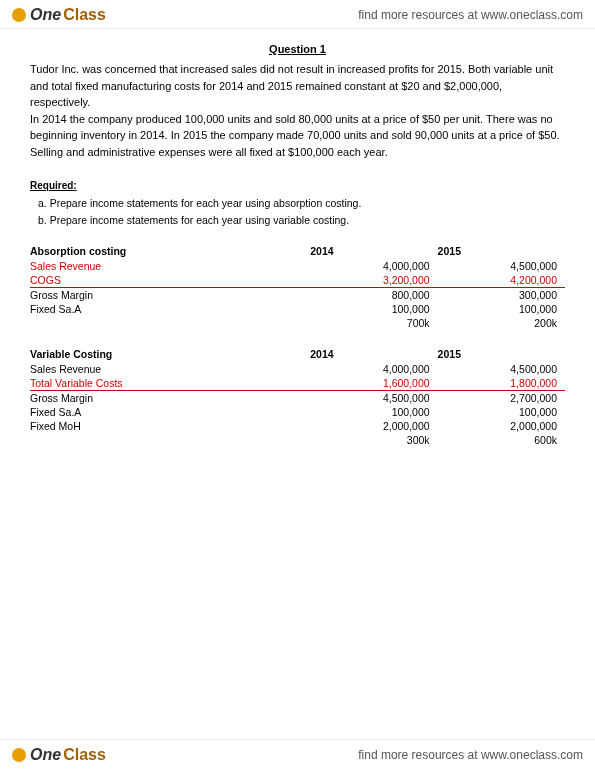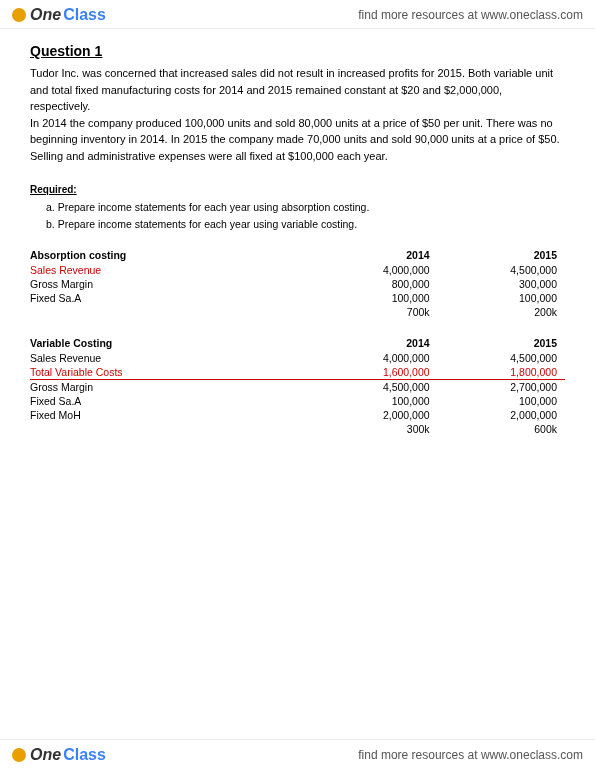--- a/index.html
+++ b/index.html
@@ -26,21 +26,21 @@
       align-items: center;
       gap: 2px;
     }
     .logo-one {
       color: #333;
       font-size: 16px;
       font-weight: bold;
       font-style: italic;
     }
     .logo-class {
-      color: #3b82f6;
+      color: #a16207;
       font-size: 16px;
       font-weight: bold;
     }
     .logo-icon {
       width: 14px;
       height: 14px;
       background: #e8a000;
       border-radius: 50%;
       display: inline-block;
       margin-right: 2px;
@@ -51,41 +51,42 @@
     }
 
     
     .content {
       padding: 14px 30px 20px 30px;
     }
 
     .question-title {
       font-weight: bold;
       text-decoration: underline;
-      font-size: 14px;
+      font-size: 11px;
       margin-bottom: 6px;
+      text-align: center;
     }
 
     .question-body {
       font-size: 11px;
       line-height: 1.5;
       margin-bottom: 20px;
     }
 
     .required-label {
       font-weight: bold;
       text-decoration: underline;
       font-size: 10px;
       margin-bottom: 4px;
     }
 
     .required-list {
       font-size: 10.5px;
       line-height: 1.6;
-      margin-left: 16px;
+      margin-left: 8px;
       margin-bottom: 14px;
       list-style: none;
     }
 
     
     .costing-section {
       margin-bottom: 16px;
     }
 
     .costing-table {
@@ -94,21 +95,21 @@
       font-size: 10.5px;
     }
 
     .costing-table .section-header {
       font-weight: bold;
       color: #000;
       padding: 2px 0;
     }
 
     .costing-table .year-header {
-      text-align: right;
+      text-align: left;
       font-weight: bold;
       color: #000;
       padding: 2px 8px 2px 0;
     }
 
     .costing-table td {
       padding: 1px 8px 1px 0;
       vertical-align: top;
     }
 
@@ -182,20 +183,25 @@
         <td class="year-header">2014</td>
         <td class="year-header">2015</td>
       </tr>
 
       <tr>
         <td class="red-text">Sales Revenue</td>
         <td class="num">4,000,000</td>
         <td class="num">4,500,000</td>
       </tr>
 
+      <tr class="underline-row">
+        <td class="red-text">COGS</td>
+        <td class="num red-text">3,200,000</td>
+        <td class="num red-text">4,200,000</td>
+      </tr>
 
       <tr>
         <td>Gross Margin</td>
         <td class="num">800,000</td>
         <td class="num">300,000</td>
       </tr>
 
       <tr>
         <td>Fixed Sa.A</td>
         <td class="num">100,000</td>

